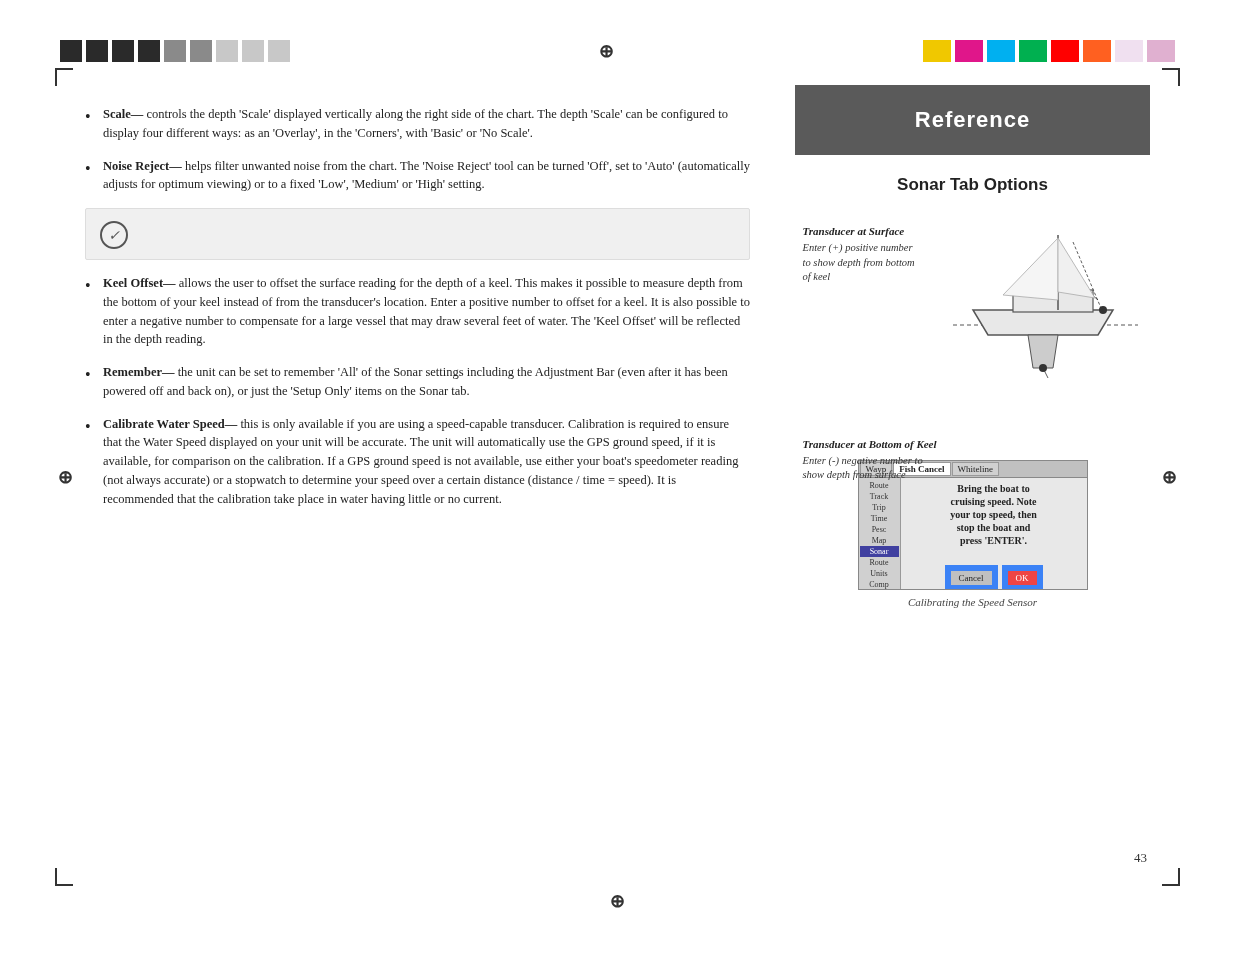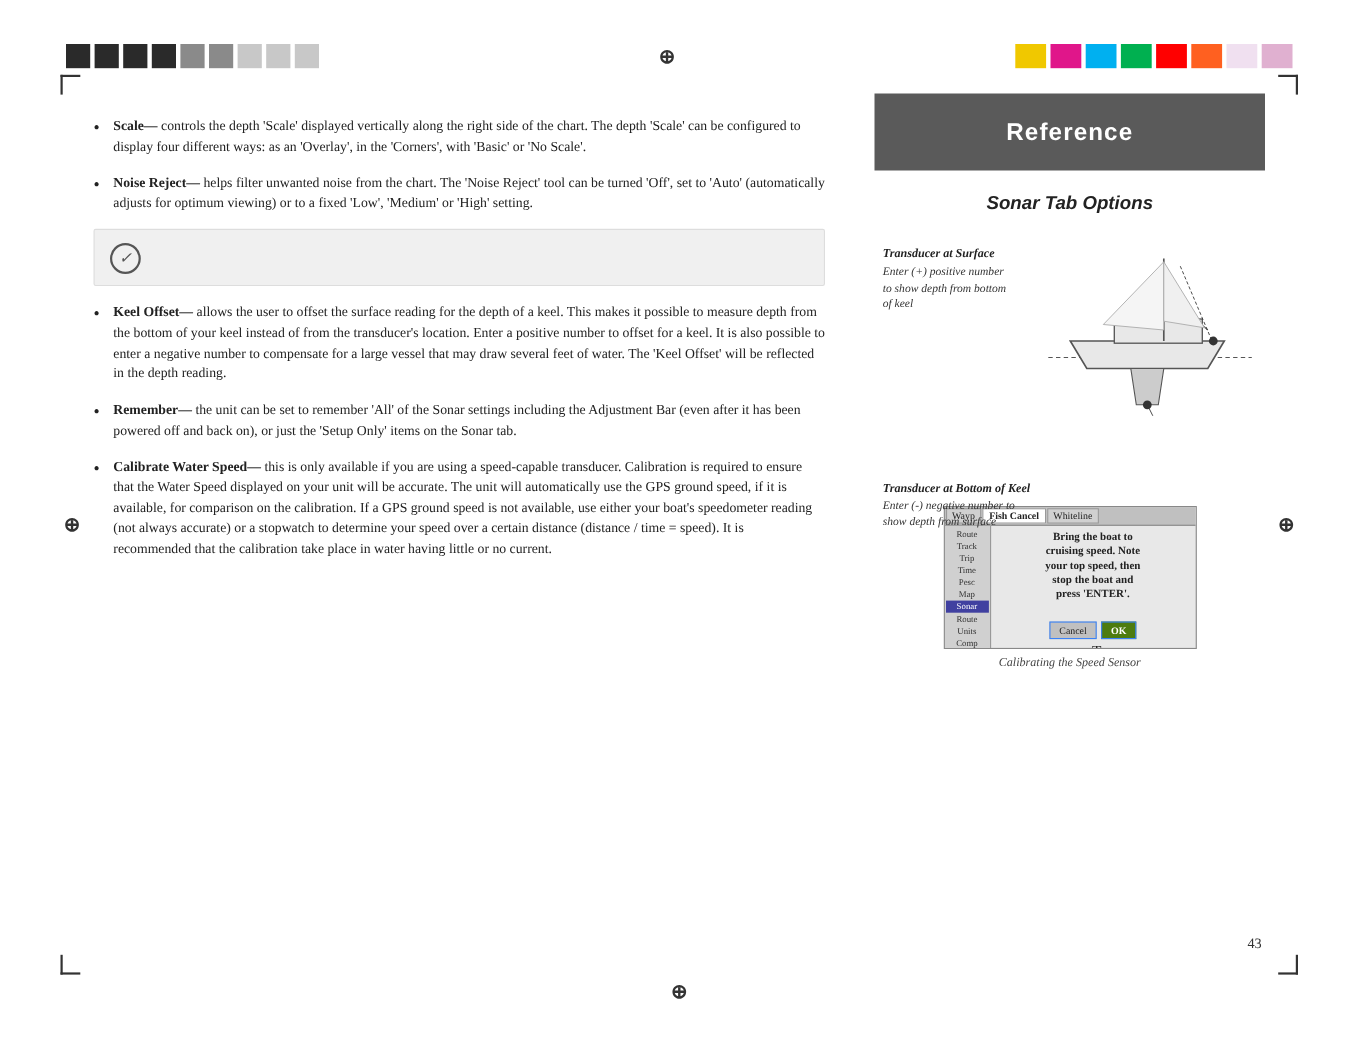--- a/index.html
+++ b/index.html
@@ -151,21 +151,20 @@
       letter-spacing: 1px;
     }
 
     .sonar-tab-title {
       text-align: center;
       font-size: 17px;
       font-weight: bold;
       font-family: Arial, sans-serif;
       color: #222;
       margin-bottom: 20px;
-      font-style: italic;
     }
 
     
     .bullet-item {
       margin-bottom: 14px;
       padding-left: 18px;
       position: relative;
       line-height: 1.5;
       font-size: 12.5px;
     }
@@ -298,28 +297,27 @@
 
     .calib-buttons {
       display: flex;
       gap: 4px;
       margin-bottom: 4px;
     }
 
     .calib-btn {
       padding: 2px 8px;
       background: #c0c0c0;
-      border: 1px solid #3b82f6;
+      border: 6px solid #3b82f6;
       font-size: 9px;
     }
 
     .calib-btn-ok {
-      background: #4d7c0f;
+      background: #ef4444;
       color: white;
-      font-weight: bold;
     }
 
     .calib-bottom {
       display: flex;
       gap: 2px;
       font-size: 8px;
       align-items: center;
     }
 
     .calib-value {

